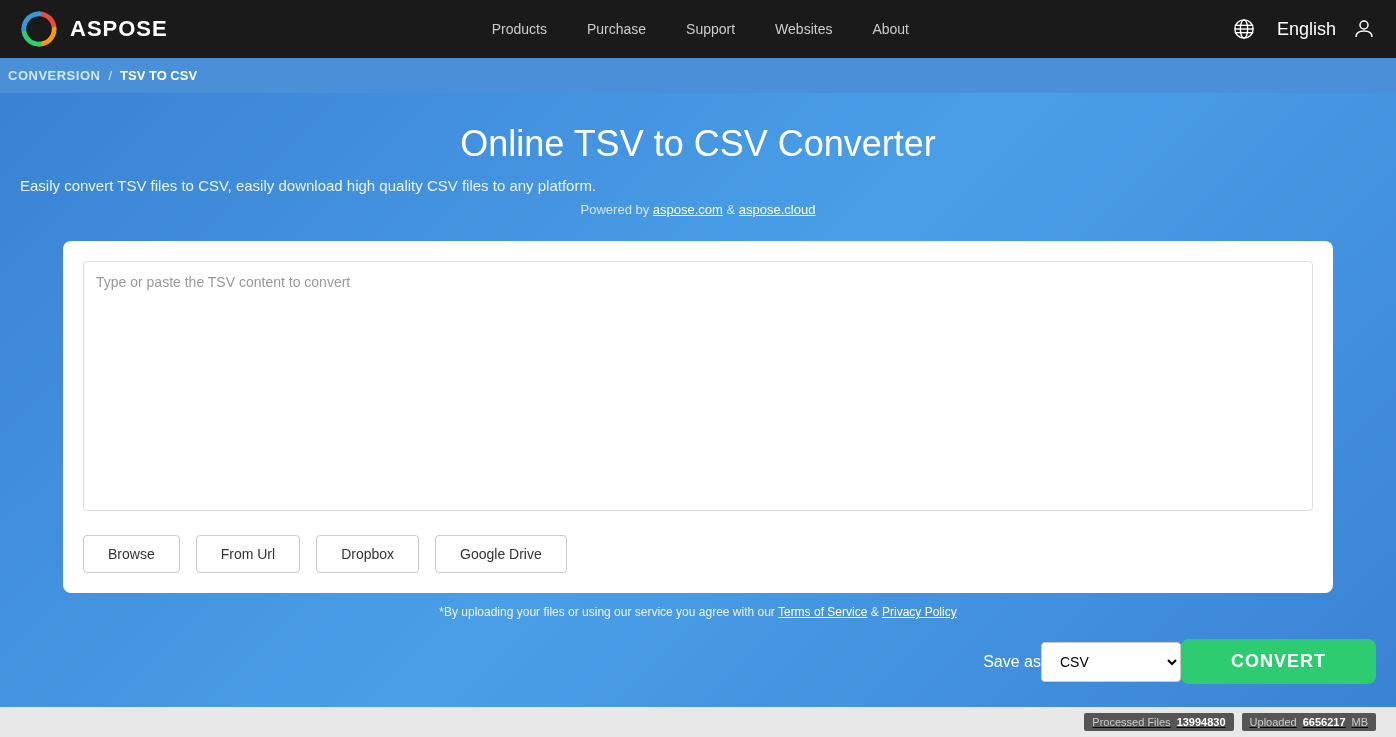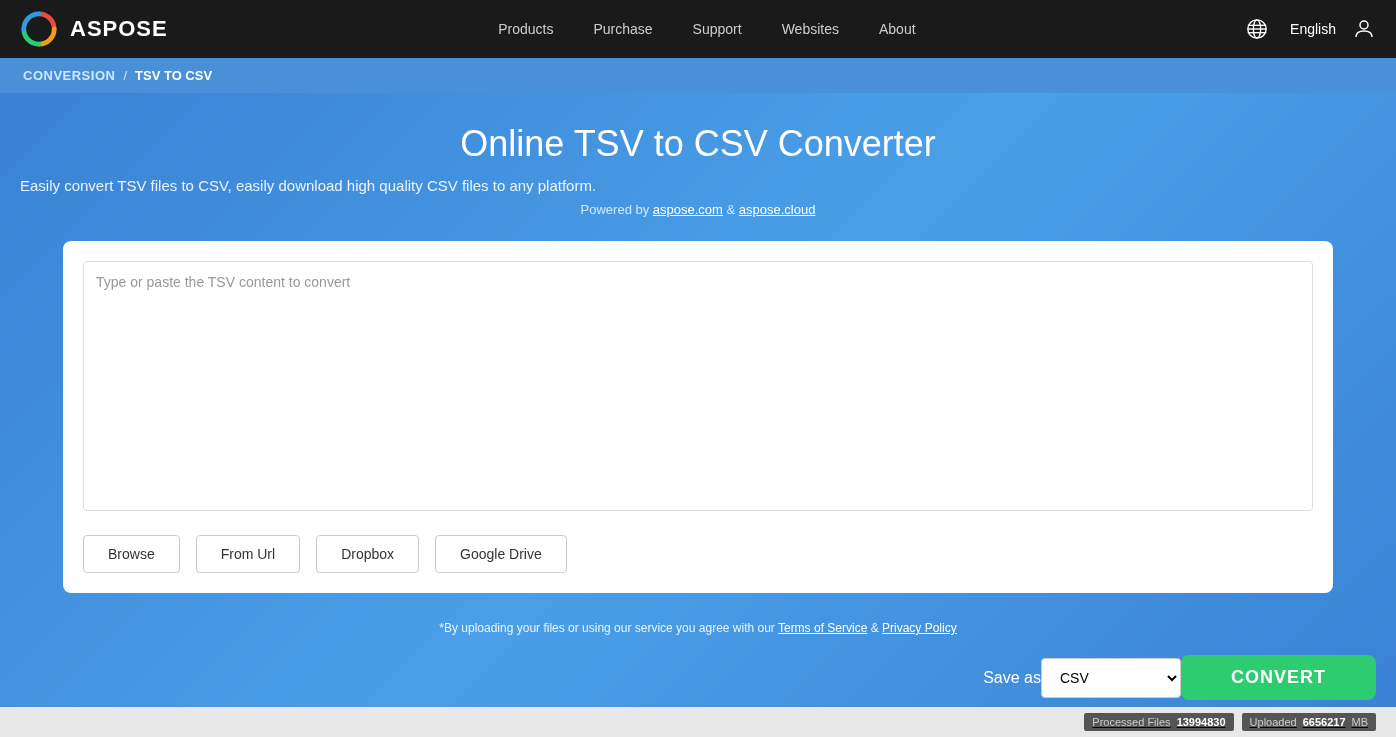--- a/index.html
+++ b/index.html
@@ -45,37 +45,37 @@
     .header-right {
       display: flex;
       align-items: center;
       gap: 16px;
     }
     .lang-selector {
       display: flex;
       align-items: center;
       gap: 22px;
       color: white;
-      font-size: 14px;
+      font-size: 18px;
       cursor: pointer;
     }
     .globe-icon {
       width: 22px;
       height: 22px;
     }
     .user-icon {
       width: 24px;
       height: 24px;
       color: white;
     }
 
     
     .breadcrumb {
       background: #4a90d9;
-      padding: 10px 23px;
+      padding: 10px 8px;
       display: flex;
       align-items: center;
       gap: 8px;
     }
     .breadcrumb a {
       color: #d0e8ff;
       text-decoration: none;
       font-size: 13px;
       font-weight: 600;
       letter-spacing: 0.5px;
@@ -120,21 +120,21 @@
       color: white;
       text-decoration: underline;
     }
 
     
     .upload-box {
       background: white;
       border-radius: 8px;
       padding: 20px;
       max-width: 1270px;
-      margin: 0 auto 28px;
+      margin: 0 auto 12px;
     }
     .tsv-textarea {
       width: 100%;
       height: 250px;
       border: 1px solid #ddd;
       border-radius: 4px;
       padding: 12px;
       font-size: 14px;
       color: #999;
       resize: none;

